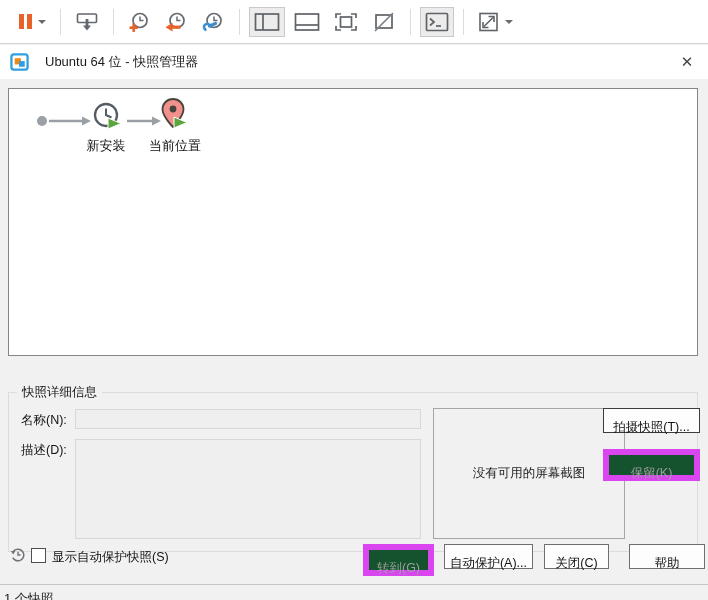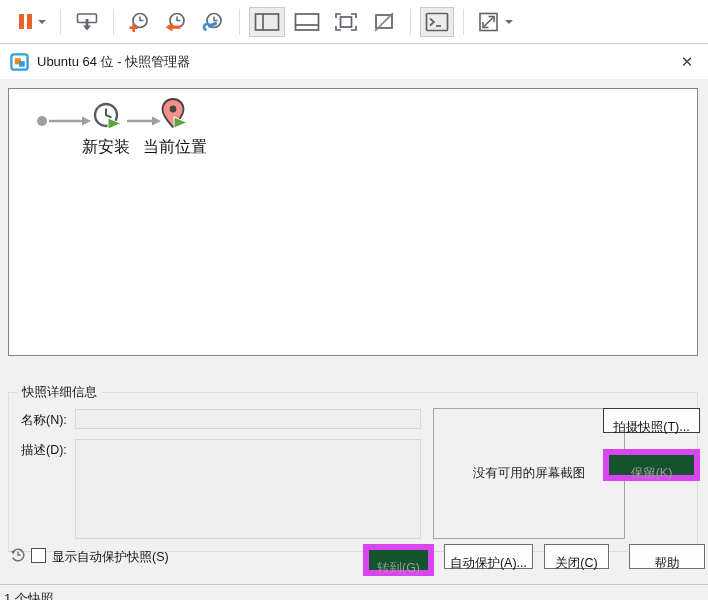--- a/index.html
+++ b/index.html
@@ -11,33 +11,33 @@
   .tb-btn{height:30px;min-width:28px;display:flex;align-items:center;justify-content:center;
           margin:0 2px;border:1px solid transparent;padding:0 4px;box-sizing:border-box;}
   .tb-btn.sel{background:#ececec;border-color:#c9c9c9;}
   .tb-sep{width:1px;height:26px;background:#dcdcdc;margin:0 7px;}
   .pause{display:flex;}
   .pause i{display:block;width:5px;height:15px;background:#e8632a;margin:0 1.5px;}
   .caret{width:0;height:0;border-left:4px solid transparent;border-right:4px solid transparent;
          border-top:4px solid #6b6b6b;margin-left:5px;}
   
   .titlebar{position:absolute;left:0;top:45px;width:708px;height:34px;background:#ffffff;
-            display:flex;align-items:center;padding:0 10px;box-sizing:border-box;}
+            display:flex;align-items:center;padding:0 10px;box-sizing:border-box;gap:8px;}
   .title-text{font-size:13px;color:#1b1b1b;margin-left:8px;}
   .close-btn{margin-left:auto;font-size:15px;color:#444;width:22px;height:22px;line-height:22px;
              text-align:center;background:none;border:none;padding:0;font-family:inherit;}
   
   .tree-panel{position:absolute;left:8px;top:88px;width:690px;height:268px;background:#ffffff;
               border:1px solid #868686;box-sizing:border-box;}
   .root-dot{position:absolute;left:28px;top:27px;width:10px;height:10px;border-radius:50%;background:#9aa0a6;}
   .arrow1{position:absolute;left:40px;top:27px;}
   .arrow2{position:absolute;left:118px;top:27px;}
   .clock-node{position:absolute;left:82px;top:12px;}
   .pin-node{position:absolute;left:150px;top:8px;}
-  .node-label{position:absolute;top:48px;font-size:16px;color:#111;text-align:center;}
+  .node-label{position:absolute;top:48px;font-size:13px;color:#111;text-align:center;}
   .nl1{left:67px;width:60px;}
   .nl2{left:134px;width:64px;}
   
   .group{position:absolute;left:8px;top:392px;width:690px;height:160px;border:1px solid #dcdcdc;box-sizing:border-box;}
   .group-title{position:absolute;left:8px;top:-9px;background:#f1f1f1;padding:0 5px;font-size:12.5px;color:#111;}
   .fld-label{position:absolute;font-size:12.5px;color:#111;}
   .lbl-name{left:12px;top:19px;}
   .lbl-desc{left:12px;top:49px;}
   .txt{position:absolute;background:#efefef;border:1px solid #d8d8d8;box-sizing:border-box;
        font-size:12px;color:#333;padding:2px 4px;font-family:inherit;resize:none;}

